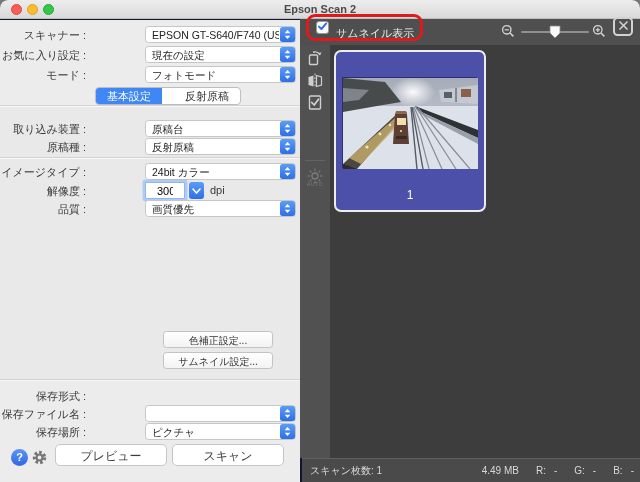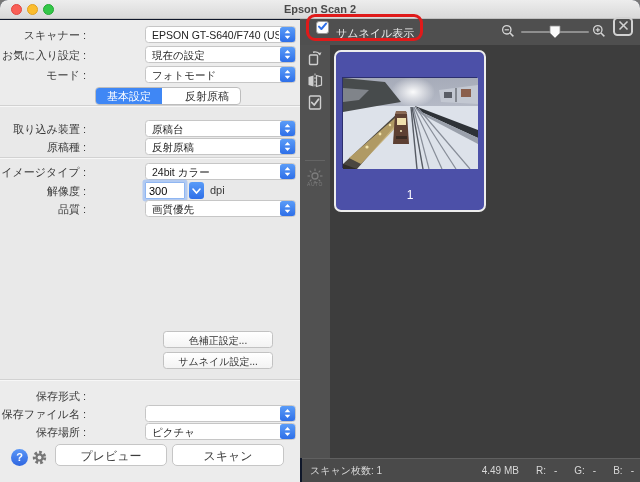--- a/index.html
+++ b/index.html
@@ -26,21 +26,21 @@
   .flabel { position:absolute; right:160px; top:2px; white-space:nowrap; font-size:11px; color:#3a3a3a; }
   .popup { position:absolute; left:145px; top:0; width:151px; height:17px; background:#fff;
            border:1px solid #c6c6c6; border-radius:3.5px; cursor:default; }
   .popup-val { position:absolute; left:6px; top:1.5px; font-size:10.5px; white-space:nowrap;
                overflow:hidden; max-width:127px; color:#222; }
   .stepper { position:absolute; right:0; top:0; width:15px; height:15px; margin:0;
              background:linear-gradient(#5a9cf8,#2e6fe8); border-radius:2.5px;
              display:flex; align-items:center; justify-content:center; }
 
   .res-input { position:absolute; left:145px; top:0; width:40px; height:17px; border:1px solid #8fb6f2;
-               box-shadow:0 0 0 2.5px rgba(110,165,250,.45); border-radius:1px; font-size:11px; padding:0 3px; }
+               box-shadow:0 0 0 2.5px rgba(110,165,250,.45); border-radius:1px; font-size:11px; padding:0 11px; }
   .combo-btn { position:absolute; left:189px; top:0; width:15px; height:17px;
                background:linear-gradient(#5a9cf8,#2e6fe8); border-radius:3px;
                display:flex; align-items:center; justify-content:center; }
   .unit { position:absolute; left:210px; top:2px; font-size:11px; }
 
   .tabs { position:absolute; top:67px; left:95px; display:flex; height:18px;
           border:1px solid #bdbdbd; border-radius:4px; overflow:hidden; background:#fff;gap:12px; }
   .tab { font-size:11px; padding:0 11px; line-height:16px; color:#333; }
   .tab.selected { background:#3f87f5; color:#fff; }
 

